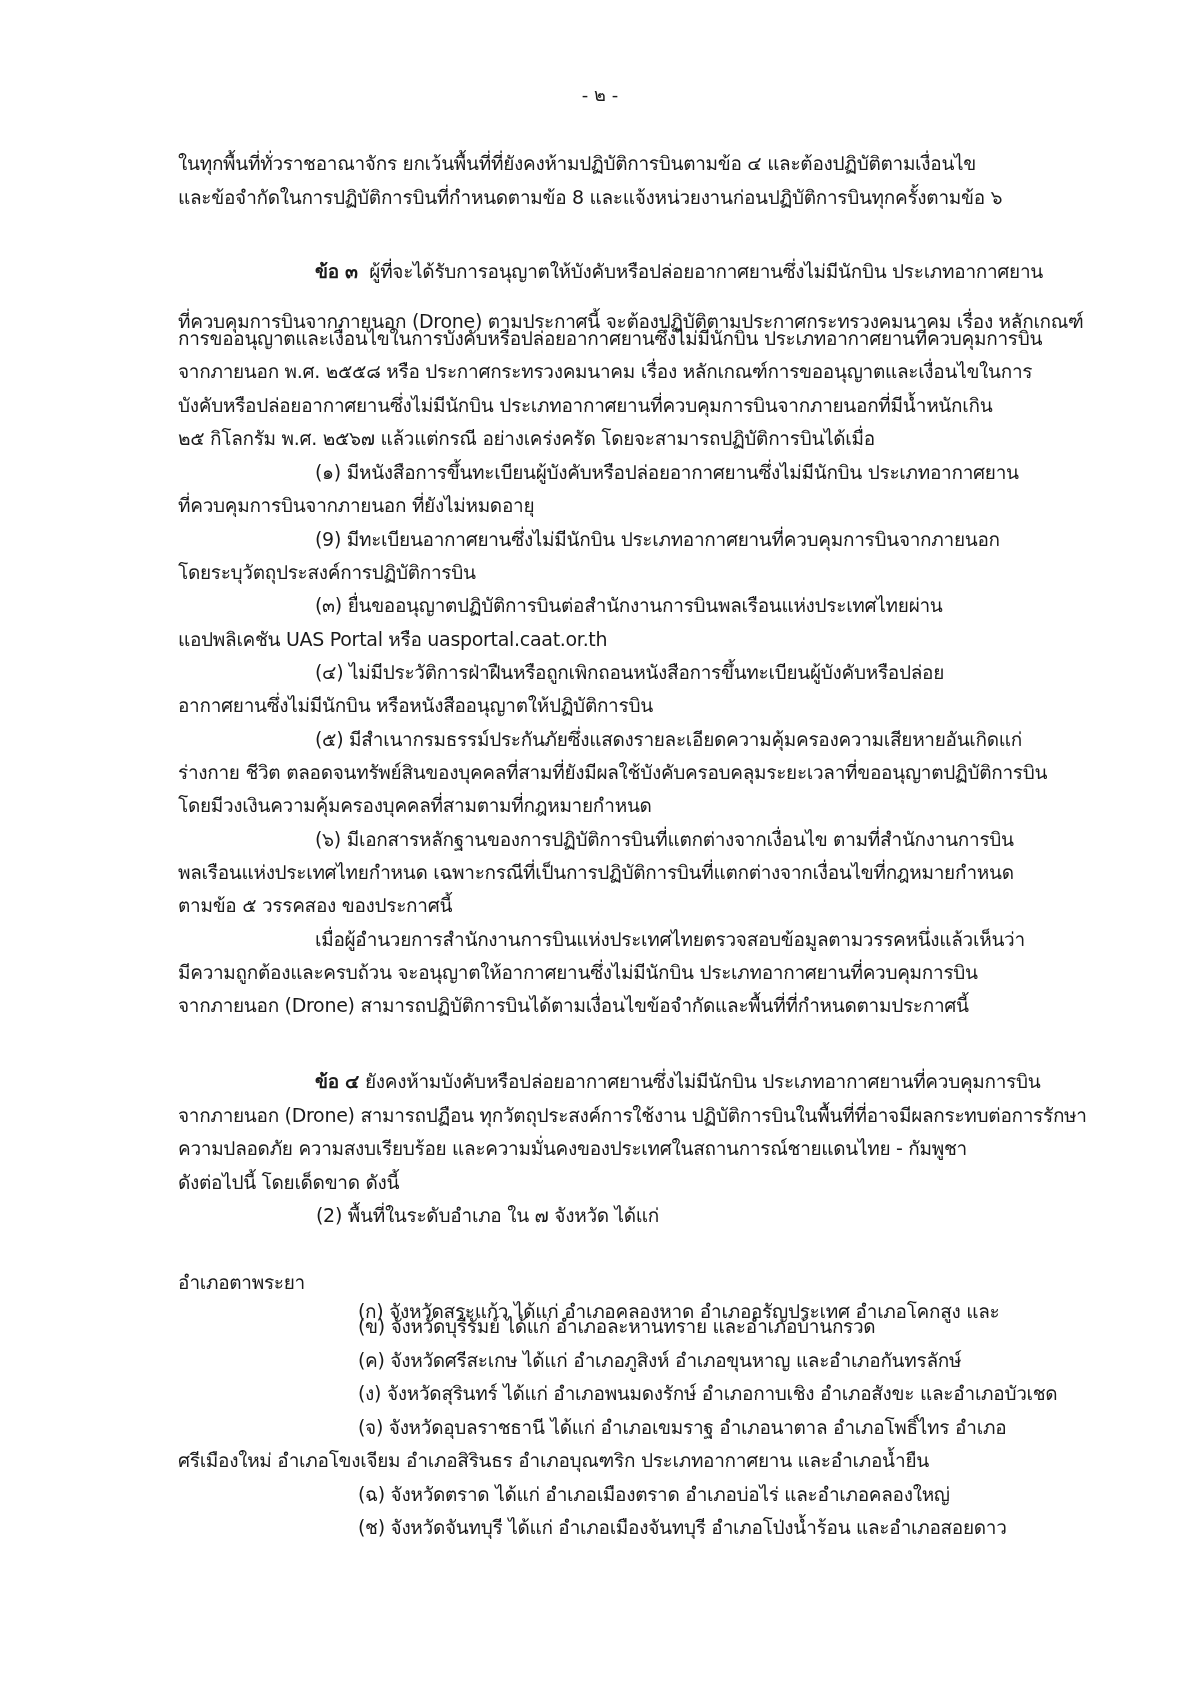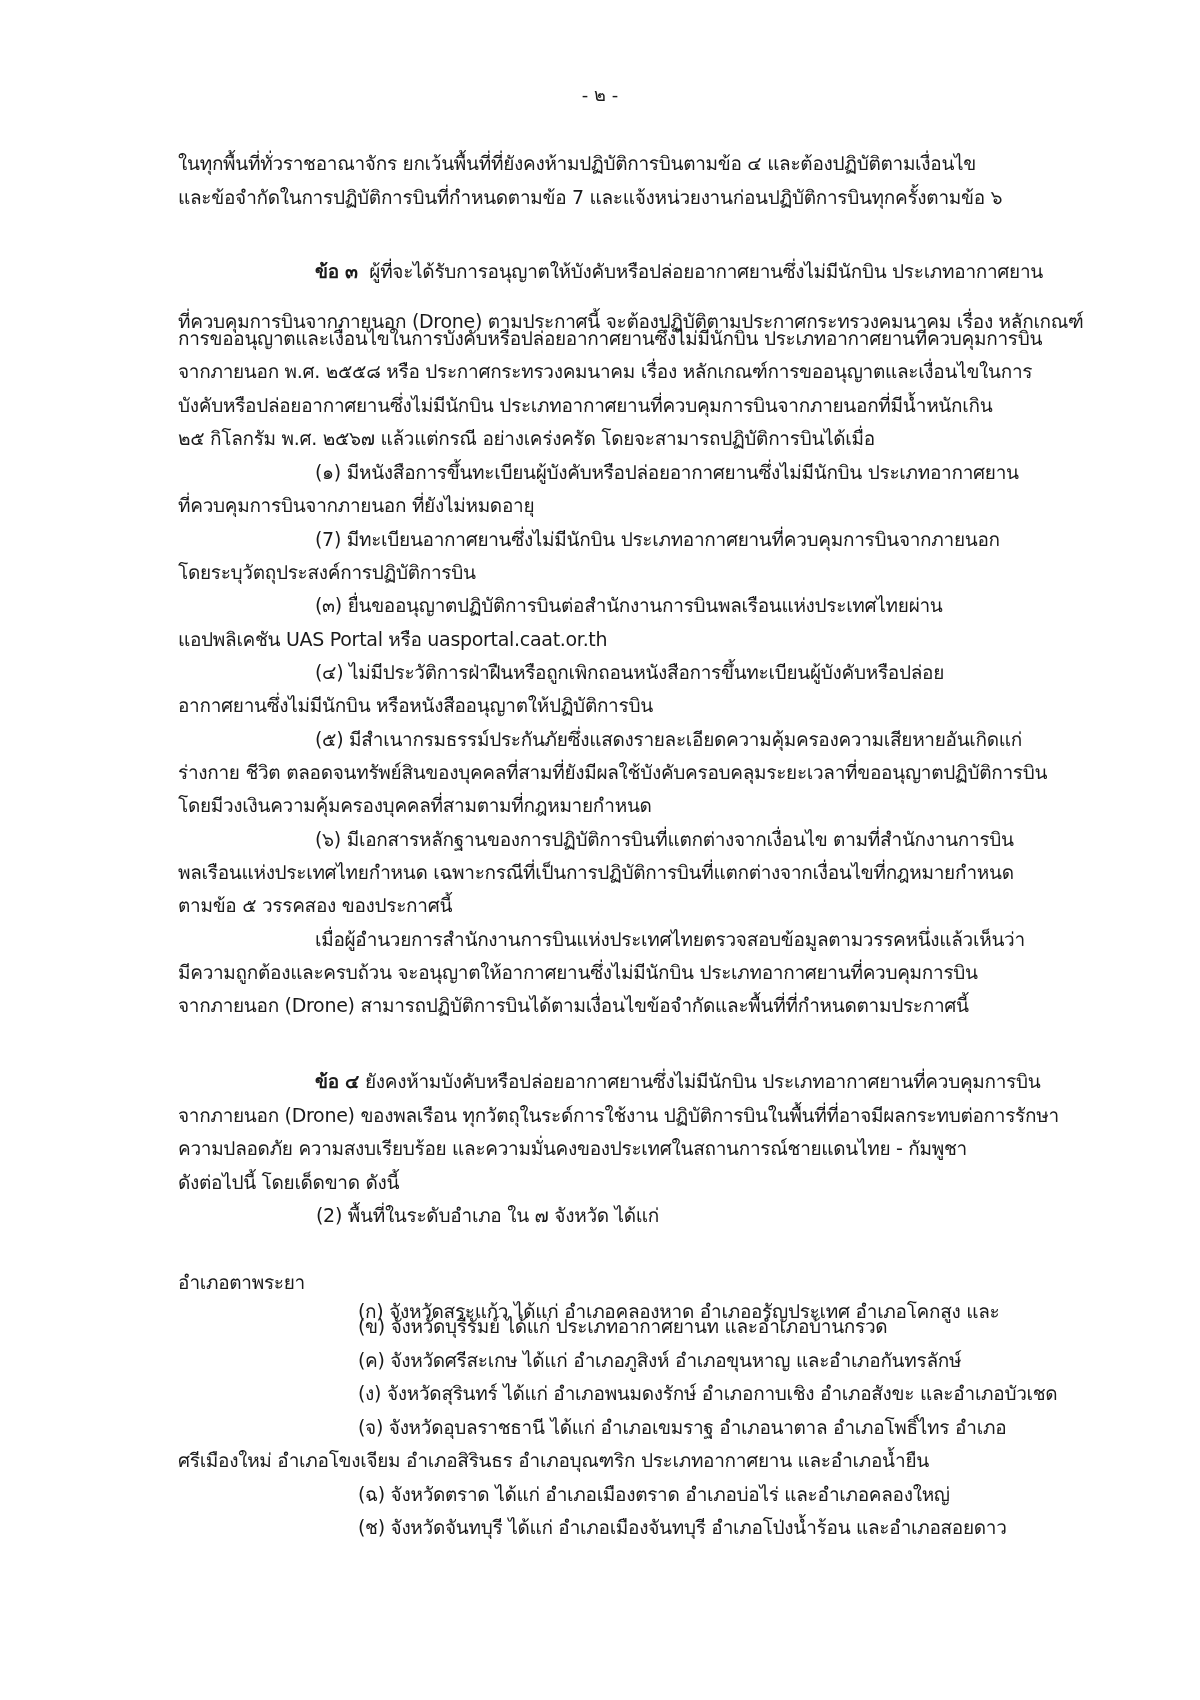--- a/index.html
+++ b/index.html
@@ -10,52 +10,52 @@
   .ind1 { left: 315px; }
   .ind2 { left: 358px; }
   .b { font-weight: bold; }
 </style>
 </head>
 <body>
 
 <div class="page-num">- ๒ -</div>
 
 <div class="line" style="top:148px">ในทุกพื้นที่ทั่วราชอาณาจักร ยกเว้นพื้นที่ที่ยังคงห้ามปฏิบัติการบินตามข้อ ๔ และต้องปฏิบัติตามเงื่อนไข</div>
-<div class="line" style="top:182px">และข้อจำกัดในการปฏิบัติการบินที่กำหนดตามข้อ 7 และแจ้งหน่วยงานก่อนปฏิบัติการบินทุกครั้งตามข้อ ๖</div>
+<div class="line" style="top:182px">และข้อจำกัดในการปฏิบัติการบินที่กำหนดตามข้อ 8 และแจ้งหน่วยงานก่อนปฏิบัติการบินทุกครั้งตามข้อ ๖</div>
 
 <div class="line ind1" style="top:256px"><span class="b">ข้อ ๓</span>&nbsp;&nbsp;<span>ผู้ที่จะได้รับการอนุญาตให้บังคับหรือปล่อยอากาศยานซึ่งไม่มีนักบิน ประเภทอากาศยาน</span></div>
 <div class="line" style="top:306px">ที่ควบคุมการบินจากภายนอก (Drone) ตามประกาศนี้ จะต้องปฏิบัติตามประกาศกระทรวงคมนาคม เรื่อง หลักเกณฑ์</div>
 <div class="line" style="top:323px">การขออนุญาตและเงื่อนไขในการบังคับหรือปล่อยอากาศยานซึ่งไม่มีนักบิน ประเภทอากาศยานที่ควบคุมการบิน</div>
 <div class="line" style="top:356px">จากภายนอก พ.ศ. ๒๕๕๘ หรือ ประกาศกระทรวงคมนาคม เรื่อง หลักเกณฑ์การขออนุญาตและเงื่อนไขในการ</div>
 <div class="line" style="top:390px">บังคับหรือปล่อยอากาศยานซึ่งไม่มีนักบิน ประเภทอากาศยานที่ควบคุมการบินจากภายนอกที่มีน้ำหนักเกิน</div>
 <div class="line" style="top:423px">๒๕ กิโลกรัม พ.ศ. ๒๕๖๗ แล้วแต่กรณี อย่างเคร่งครัด โดยจะสามารถปฏิบัติการบินได้เมื่อ</div>
 <div class="line ind1" style="top:457px">(๑) มีหนังสือการขึ้นทะเบียนผู้บังคับหรือปล่อยอากาศยานซึ่งไม่มีนักบิน ประเภทอากาศยาน</div>
 <div class="line" style="top:490px">ที่ควบคุมการบินจากภายนอก ที่ยังไม่หมดอายุ</div>
-<div class="line ind1" style="top:524px">(7) มีทะเบียนอากาศยานซึ่งไม่มีนักบิน ประเภทอากาศยานที่ควบคุมการบินจากภายนอก</div>
+<div class="line ind1" style="top:524px">(9) มีทะเบียนอากาศยานซึ่งไม่มีนักบิน ประเภทอากาศยานที่ควบคุมการบินจากภายนอก</div>
 <div class="line" style="top:557px">โดยระบุวัตถุประสงค์การปฏิบัติการบิน</div>
 <div class="line ind1" style="top:590px">(๓) ยื่นขออนุญาตปฏิบัติการบินต่อสำนักงานการบินพลเรือนแห่งประเทศไทยผ่าน</div>
 <div class="line" style="top:624px">แอปพลิเคชัน UAS Portal หรือ uasportal.caat.or.th</div>
 <div class="line ind1" style="top:657px">(๔) ไม่มีประวัติการฝ่าฝืนหรือถูกเพิกถอนหนังสือการขึ้นทะเบียนผู้บังคับหรือปล่อย</div>
 <div class="line" style="top:690px">อากาศยานซึ่งไม่มีนักบิน หรือหนังสืออนุญาตให้ปฏิบัติการบิน</div>
 <div class="line ind1" style="top:724px">(๕) มีสำเนากรมธรรม์ประกันภัยซึ่งแสดงรายละเอียดความคุ้มครองความเสียหายอันเกิดแก่</div>
 <div class="line" style="top:757px">ร่างกาย ชีวิต ตลอดจนทรัพย์สินของบุคคลที่สามที่ยังมีผลใช้บังคับครอบคลุมระยะเวลาที่ขออนุญาตปฏิบัติการบิน</div>
 <div class="line" style="top:790px">โดยมีวงเงินความคุ้มครองบุคคลที่สามตามที่กฎหมายกำหนด</div>
 <div class="line ind1" style="top:824px">(๖) มีเอกสารหลักฐานของการปฏิบัติการบินที่แตกต่างจากเงื่อนไข ตามที่สำนักงานการบิน</div>
 <div class="line" style="top:857px">พลเรือนแห่งประเทศไทยกำหนด เฉพาะกรณีที่เป็นการปฏิบัติการบินที่แตกต่างจากเงื่อนไขที่กฎหมายกำหนด</div>
 <div class="line" style="top:890px">ตามข้อ ๕ วรรคสอง ของประกาศนี้</div>
 <div class="line ind1" style="top:924px">เมื่อผู้อำนวยการสำนักงานการบินแห่งประเทศไทยตรวจสอบข้อมูลตามวรรคหนึ่งแล้วเห็นว่า</div>
 <div class="line" style="top:957px">มีความถูกต้องและครบถ้วน จะอนุญาตให้อากาศยานซึ่งไม่มีนักบิน ประเภทอากาศยานที่ควบคุมการบิน</div>
 <div class="line" style="top:990px">จากภายนอก (Drone) สามารถปฏิบัติการบินได้ตามเงื่อนไขข้อจำกัดและพื้นที่ที่กำหนดตามประกาศนี้</div>
 
 <div class="line ind1" style="top:1066px"><span class="b">ข้อ ๔</span>&nbsp;<span>ยังคงห้ามบังคับหรือปล่อยอากาศยานซึ่งไม่มีนักบิน ประเภทอากาศยานที่ควบคุมการบิน</span></div>
-<div class="line" style="top:1100px">จากภายนอก (Drone) ของพลเรือน ทุกวัตถุในระด์การใช้งาน ปฏิบัติการบินในพื้นที่ที่อาจมีผลกระทบต่อการรักษา</div>
+<div class="line" style="top:1100px">จากภายนอก (Drone) สามารถปฏือน ทุกวัตถุประสงค์การใช้งาน ปฏิบัติการบินในพื้นที่ที่อาจมีผลกระทบต่อการรักษา</div>
 <div class="line" style="top:1133px">ความปลอดภัย ความสงบเรียบร้อย และความมั่นคงของประเทศในสถานการณ์ชายแดนไทย - กัมพูชา</div>
 <div class="line" style="top:1167px">ดังต่อไปนี้ โดยเด็ดขาด ดังนี้</div>
 <div class="line" style="top:1200px; left:316px">(2) พื้นที่ในระดับอำเภอ ใน ๗ จังหวัด ได้แก่</div>
 <div class="line ind2" style="top:1296px">(ก) จังหวัดสระแก้ว ได้แก่ อำเภอคลองหาด อำเภออรัญประเทศ อำเภอโคกสูง และ</div>
 <div class="line" style="top:1267px">อำเภอตาพระยา</div>
-<div class="line ind2" style="top:1311px">(ข) จังหวัดบุรีรัมย์ ได้แก่ ประเภทอากาศยานท และอำเภอบ้านกรวด</div>
+<div class="line ind2" style="top:1311px">(ข) จังหวัดบุรีรัมย์ ได้แก่ อำเภอละหานทราย และอำเภอบ้านกรวด</div>
 <div class="line ind2" style="top:1345px">(ค) จังหวัดศรีสะเกษ ได้แก่ อำเภอภูสิงห์ อำเภอขุนหาญ และอำเภอกันทรลักษ์</div>
 <div class="line ind2" style="top:1378px">(ง) จังหวัดสุรินทร์ ได้แก่ อำเภอพนมดงรักษ์ อำเภอกาบเชิง อำเภอสังขะ และอำเภอบัวเชด</div>
 <div class="line ind2" style="top:1412px">(จ) จังหวัดอุบลราชธานี ได้แก่ อำเภอเขมราฐ อำเภอนาตาล อำเภอโพธิ์ไทร อำเภอ</div>
 <div class="line" style="top:1445px">ศรีเมืองใหม่ อำเภอโขงเจียม อำเภอสิรินธร อำเภอบุณฑริก ประเภทอากาศยาน และอำเภอน้ำยืน</div>
 <div class="line ind2" style="top:1479px">(ฉ) จังหวัดตราด ได้แก่ อำเภอเมืองตราด อำเภอบ่อไร่ และอำเภอคลองใหญ่</div>
 <div class="line ind2" style="top:1512px">(ช) จังหวัดจันทบุรี ได้แก่ อำเภอเมืองจันทบุรี อำเภอโป่งน้ำร้อน และอำเภอสอยดาว</div>
 
 </body></html>

